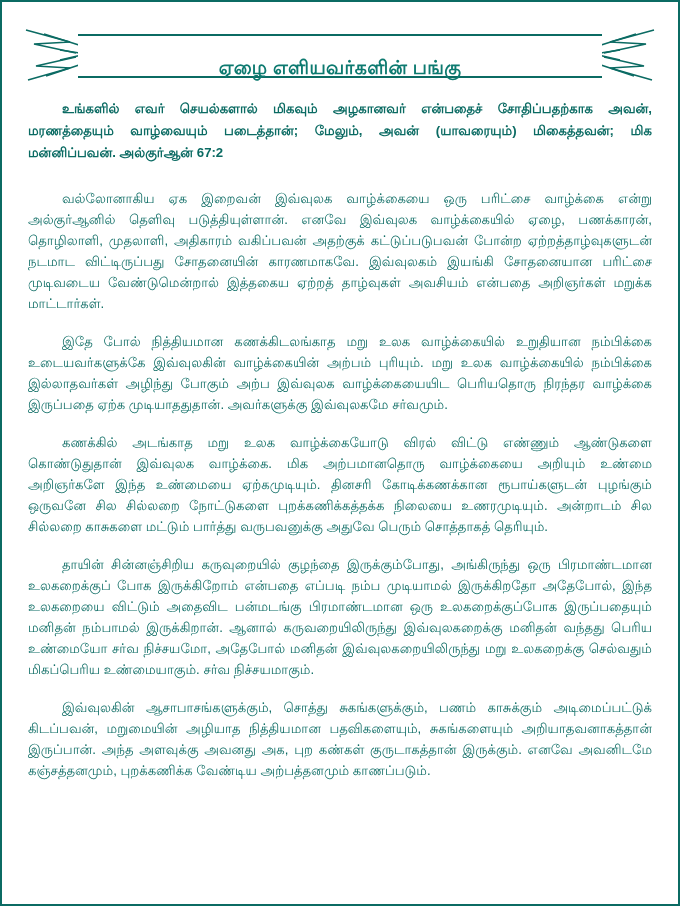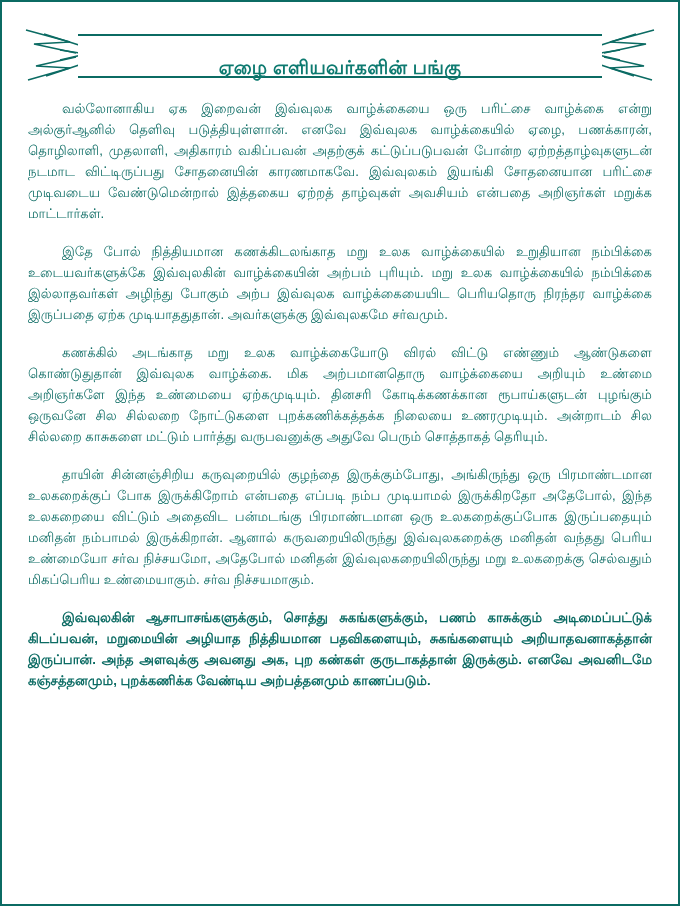--- a/index.html
+++ b/index.html
@@ -74,21 +74,21 @@
     text-align: justify;
     text-justify: inter-word;
     text-indent: 34px;
   }
   .body-text p.quote {
     font-weight: bold;
     text-indent: 34px;
     margin-bottom: 24px;
     line-height: 22px;
   }
-  .body-text p:last-child { margin-bottom: 3px; font-weight: bold; }
+  .body-text p:last-child { margin-bottom: 3px; }
 </style>
 </head>
 <body>
 
 <div class="page">
   <div class="inner">
 
     <div class="banner">
       <svg class="flourish left" viewBox="0 0 86 58">
         <g stroke="#0b6b63" stroke-width="1.6" fill="none">
@@ -108,20 +108,21 @@
           <path d="M22 50 L58 38"></path>
           <path d="M36 24 L62 28 L36 34"></path>
           <path d="M58 20 L84 27 L58 38"></path>
         </g>
       </svg>
       <div class="banner-ribbon"></div>
       <div class="banner-title">ஏழை எளியவர்களின் பங்கு</div>
     </div>
 
     <div class="body-text">
+      <p class="quote">உங்களில் எவர் செயல்களால் மிகவும் அழகானவர் என்பதைச் சோதிப்பதற்காக அவன், மரணத்தையும் வாழ்வையும் படைத்தான்; மேலும், அவன் (யாவரையும்) மிகைத்தவன்; மிக மன்னிப்பவன். அல்குர்ஆன்  67:2</p>
       <p>வல்லோனாகிய ஏக இறைவன் இவ்வுலக வாழ்க்கையை ஒரு பரிட்சை வாழ்க்கை என்று அல்குர்ஆனில் தெளிவு படுத்தியுள்ளான். எனவே இவ்வுலக வாழ்க்கையில் ஏழை, பணக்காரன், தொழிலாளி, முதலாளி, அதிகாரம் வகிப்பவன் அதற்குக் கட்டுப்படுபவன் போன்ற ஏற்றத்தாழ்வுகளுடன் நடமாட விட்டிருப்பது சோதனையின் காரணமாகவே. இவ்வுலகம் இயங்கி சோதனையான பரிட்சை முடிவடைய வேண்டுமென்றால் இத்தகைய ஏற்றத் தாழ்வுகள் அவசியம் என்பதை அறிஞர்கள் மறுக்க மாட்டார்கள்.</p>
       <p>இதே போல் நித்தியமான கணக்கிடலங்காத மறு உலக வாழ்க்கையில் உறுதியான நம்பிக்கை உடையவர்களுக்கே இவ்வுலகின் வாழ்க்கையின் அற்பம் புரியும். மறு உலக வாழ்க்கையில் நம்பிக்கை இல்லாதவர்கள் அழிந்து போகும் அற்ப இவ்வுலக வாழ்க்கையையிட பெரியதொரு நிரந்தர வாழ்க்கை இருப்பதை ஏற்க முடியாததுதான். அவர்களுக்கு இவ்வுலகமே சர்வமும்.</p>
       <p>கணக்கில் அடங்காத மறு உலக வாழ்க்கையோடு விரல் விட்டு எண்ணும் ஆண்டுகளை கொண்டுதுதான் இவ்வுலக வாழ்க்கை. மிக அற்பமானதொரு வாழ்க்கையை அறியும் உண்மை அறிஞர்களே இந்த உண்மையை ஏற்கமுடியும். தினசரி கோடிக்கணக்கான ரூபாய்களுடன் புழங்கும் ஒருவனே சில சில்லறை நோட்டுகளை புறக்கணிக்கத்தக்க நிலையை உணரமுடியும். அன்றாடம் சில சில்லறை காசுகளை மட்டும் பார்த்து வருபவனுக்கு அதுவே பெரும் சொத்தாகத் தெரியும்.</p>
       <p>தாயின் சின்னஞ்சிறிய கருவுறையில் குழந்தை இருக்கும்போது, அங்கிருந்து ஒரு பிரமாண்டமான உலகறைக்குப் போக இருக்கிறோம் என்பதை எப்படி நம்ப முடியாமல் இருக்கிறதோ அதேபோல், இந்த உலகறையை விட்டும் அதைவிட பன்மடங்கு பிரமாண்டமான ஒரு உலகறைக்குப்போக இருப்பதையும் மனிதன் நம்பாமல் இருக்கிறான். ஆனால் கருவறையிலிருந்து இவ்வுலகறைக்கு மனிதன் வந்தது பெரிய உண்மையோ சர்வ நிச்சயமோ, அதேபோல் மனிதன் இவ்வுலகறையிலிருந்து மறு உலகறைக்கு செல்வதும் மிகப்பெரிய உண்மையாகும். சர்வ நிச்சயமாகும்.</p>
       <p>இவ்வுலகின் ஆசாபாசங்களுக்கும், சொத்து சுகங்களுக்கும், பணம் காசுக்கும் அடிமைப்பட்டுக் கிடப்பவன், மறுமையின் அழியாத நித்தியமான பதவிகளையும், சுகங்களையும் அறியாதவனாகத்தான் இருப்பான். அந்த அளவுக்கு அவனது அக, புற கண்கள் குருடாகத்தான் இருக்கும். எனவே அவனிடமே கஞ்சத்தனமும், புறக்கணிக்க வேண்டிய அற்பத்தனமும் காணப்படும்.</p>
     </div>
 
   </div>
 </div>
 

